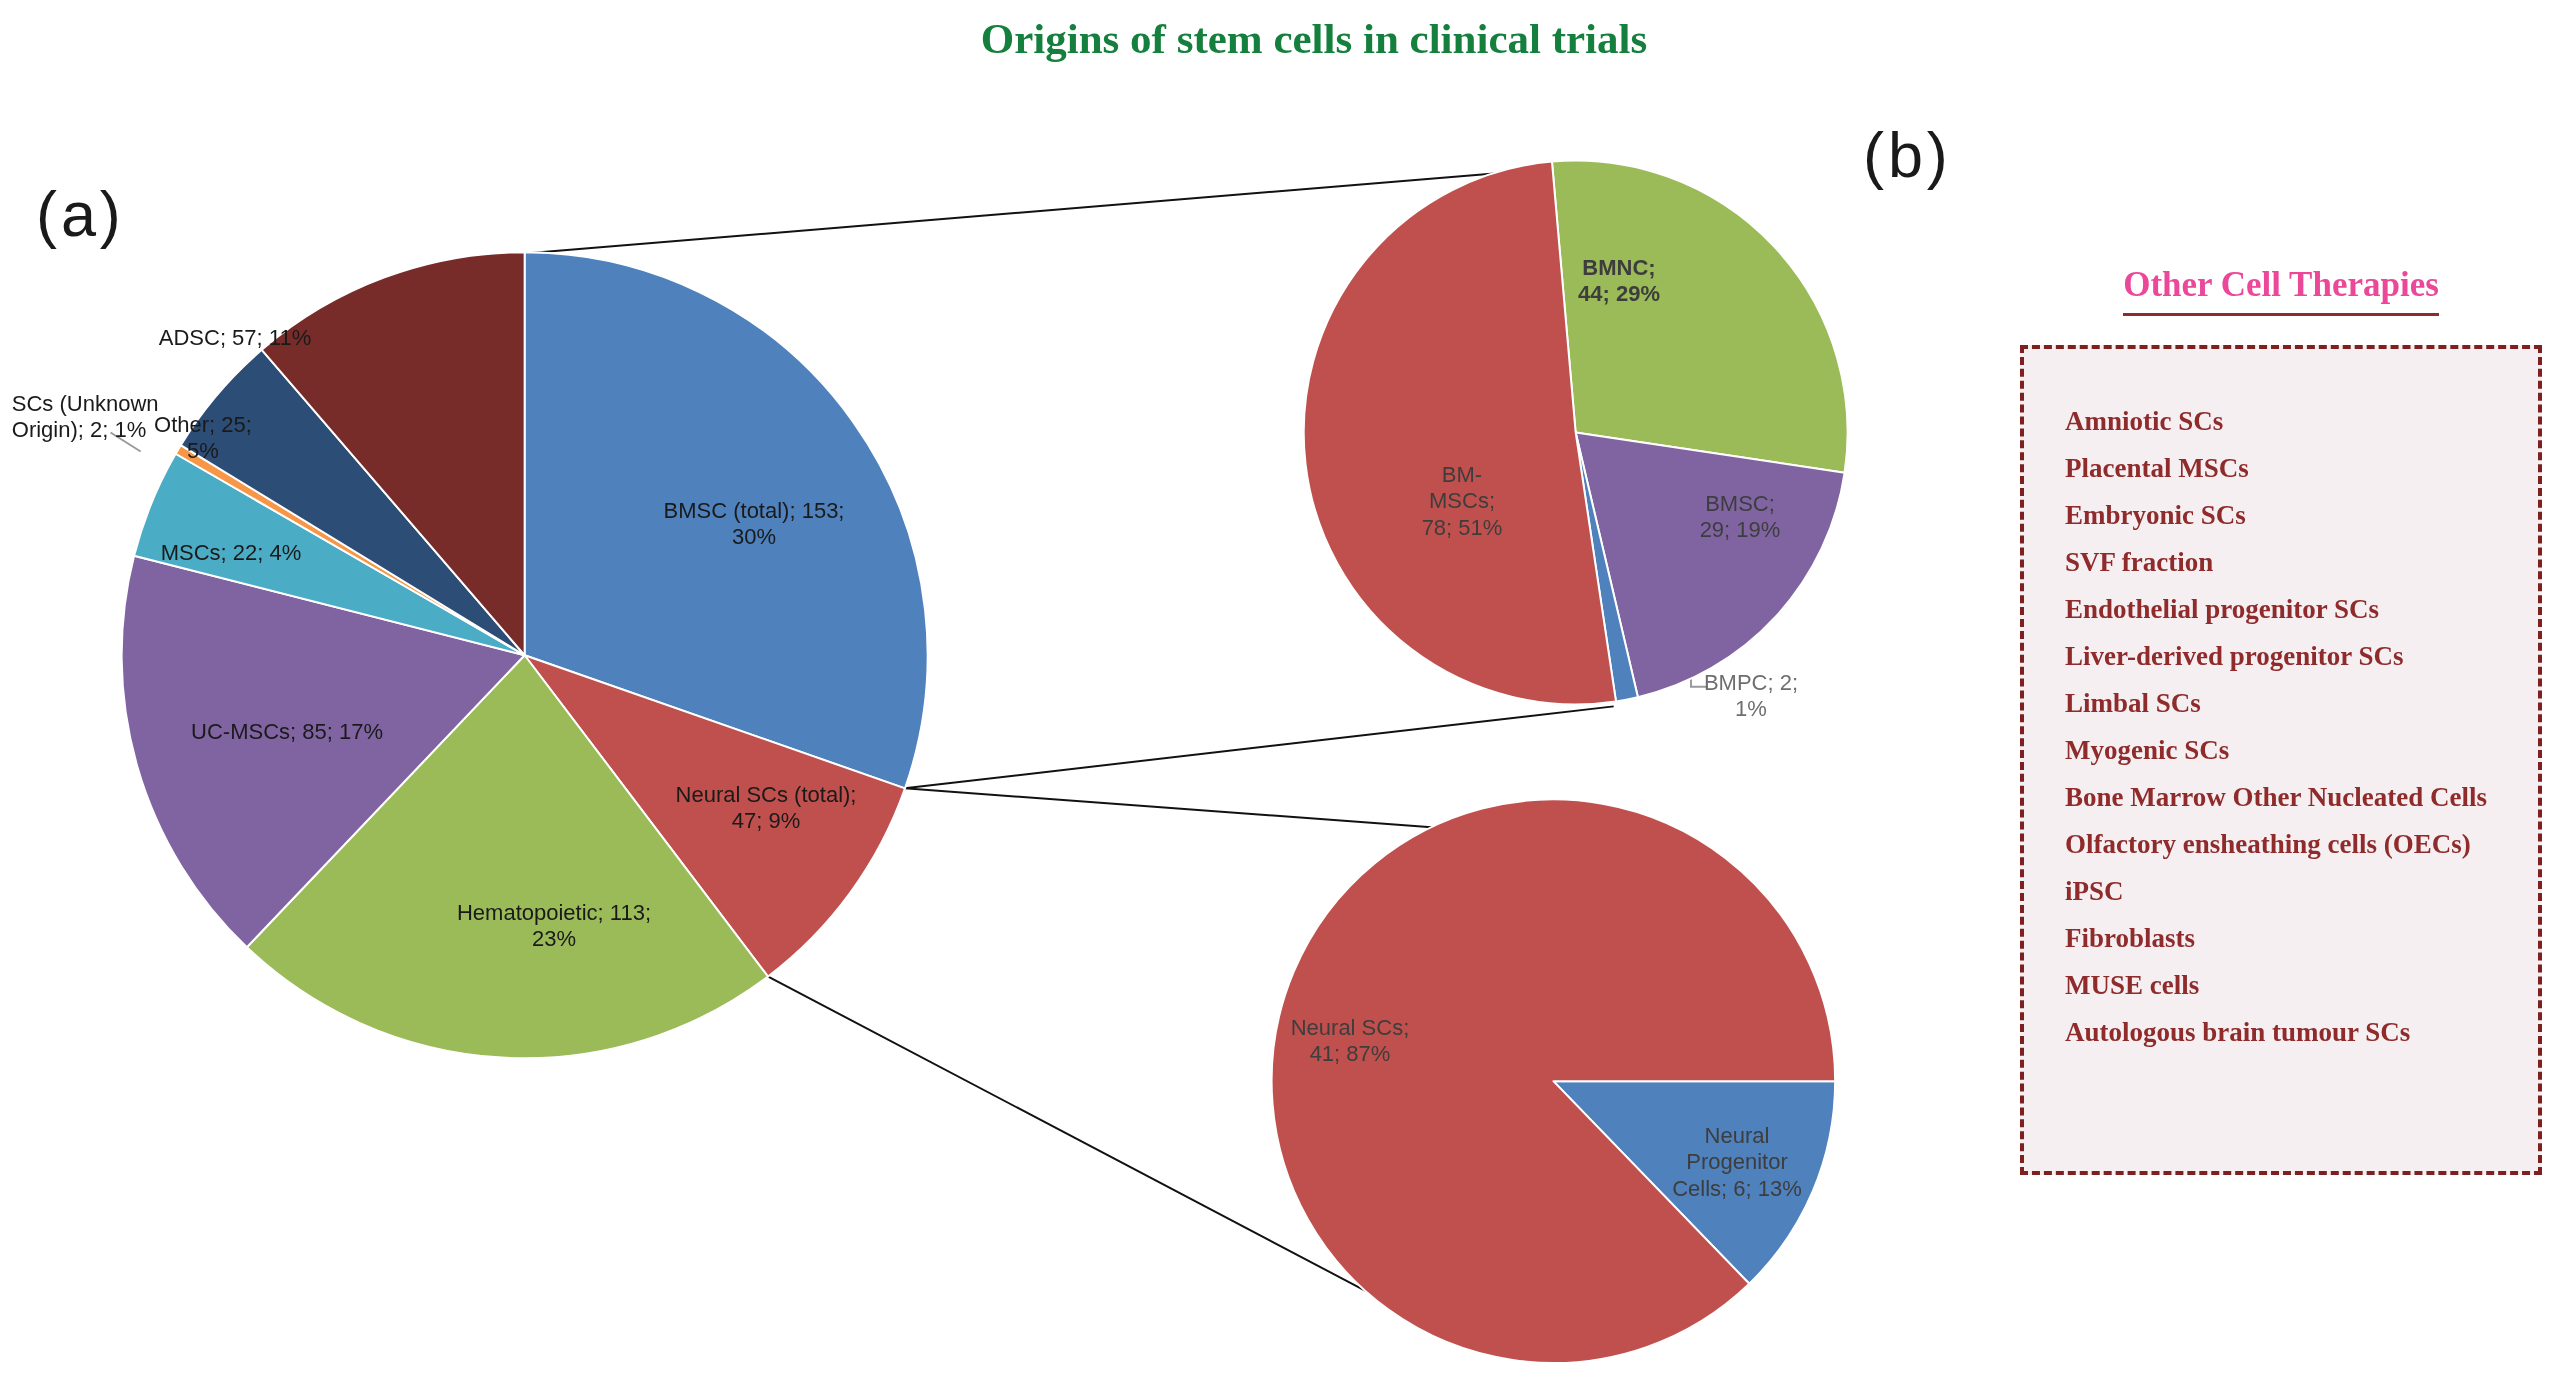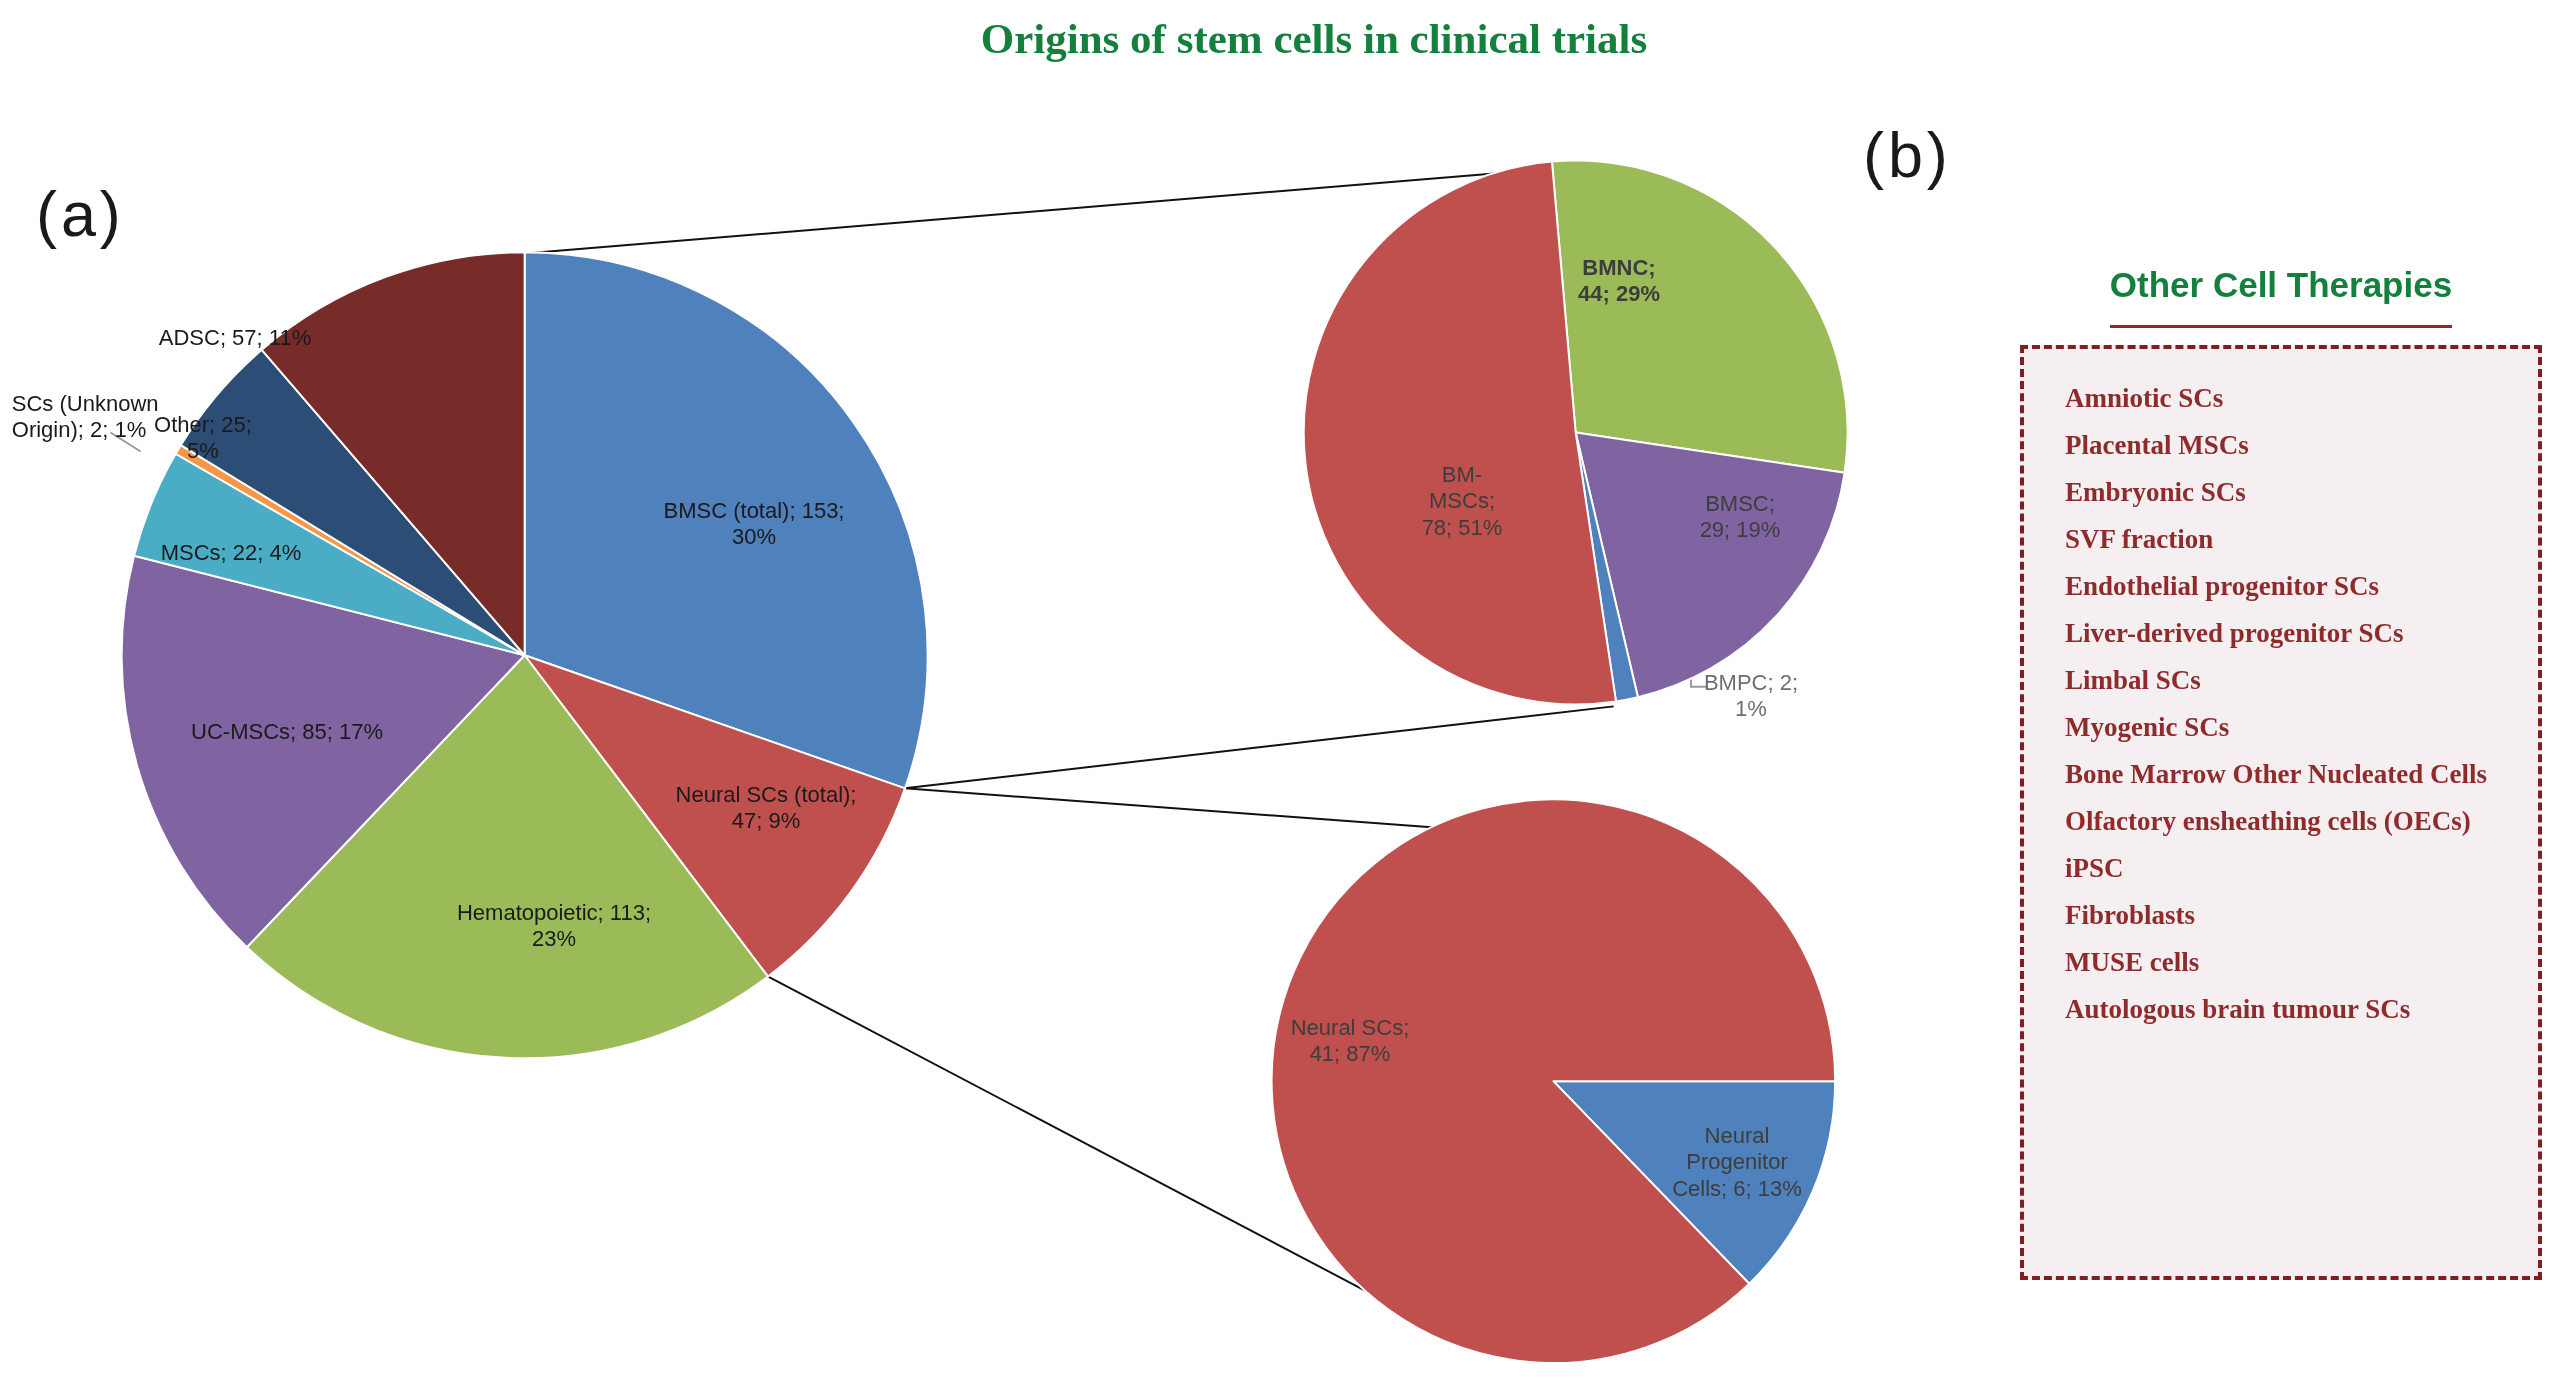--- a/index.html
+++ b/index.html
@@ -9,25 +9,25 @@
          font-family:"Liberation Serif",serif;font-weight:bold;font-size:43px;color:#15803d;}
   .panel-letter{position:absolute;font-family:"Liberation Sans",sans-serif;
          font-size:63px;color:#1a1a1a;letter-spacing:3.9px;}
   svg.pies{position:absolute;left:0;top:0;}
   .plabel{position:absolute;transform:translate(-50%,-50%);text-align:center;
           font-size:22px;line-height:1.2;color:#1a1a1a;white-space:pre-line;}
   .plabel.gray{color:#3d3d3d;}
   .plabel.lightgray{color:#6e6e6e;}
   .plabel.leftalign{transform:none;text-align:left;}
   .otc-heading{position:absolute;left:2045px;top:265px;width:472px;text-align:center;}
-  .otc-heading span{display:inline-block;font-family:Liberation Sans, sans-serif;font-weight:bold;
-          font-size:35px;color:#15803d;border-bottom:3.3px solid #8f2b2b;padding-bottom:20px;}
-  .otc-box{position:absolute;left:2020px;top:345px;width:522px;height:935px;
+  .otc-heading span{display:inline-block;font-family:Liberation Serif, serif;font-weight:bold;
+          font-size:35px;color:#ec4899;border-bottom:3.3px solid #8f2b2b;padding-bottom:8px;}
+  .otc-box{position:absolute;left:2020px;top:345px;width:522px;height:830px;
           box-sizing:border-box;background:#f5eff2;border:4.6px dashed #7f2020;
-          padding:26px 0 0 41px;}
+          padding:49px 0 0 41px;}
   .otc-item{font-family:"Liberation Serif",serif;font-weight:bold;font-size:27px;
           color:#8f2b2b;line-height:47px;white-space:nowrap;}
 </style>
 </head>
 <body>
 
 <div id="stage">
 
   <div class="title">Origins of stem cells in clinical trials</div>
 

